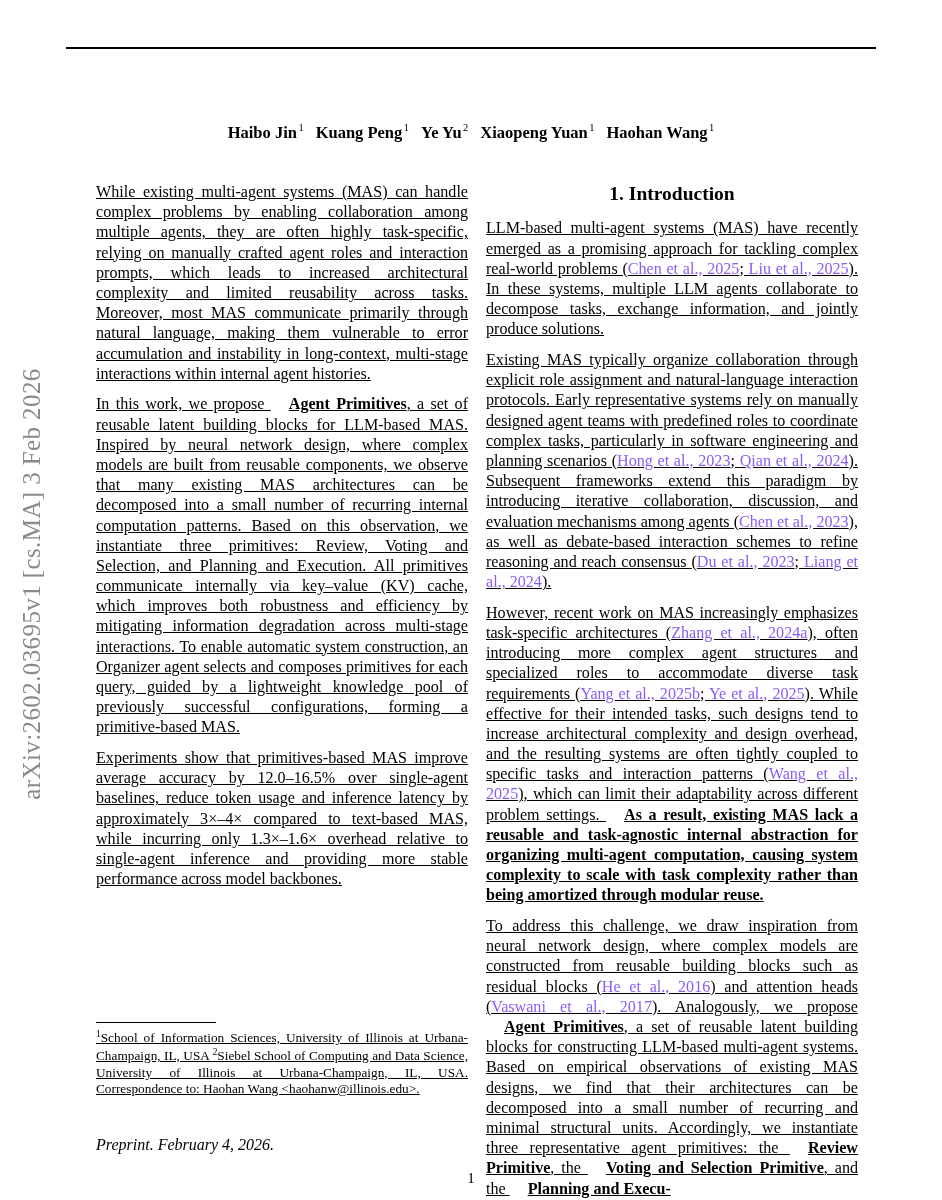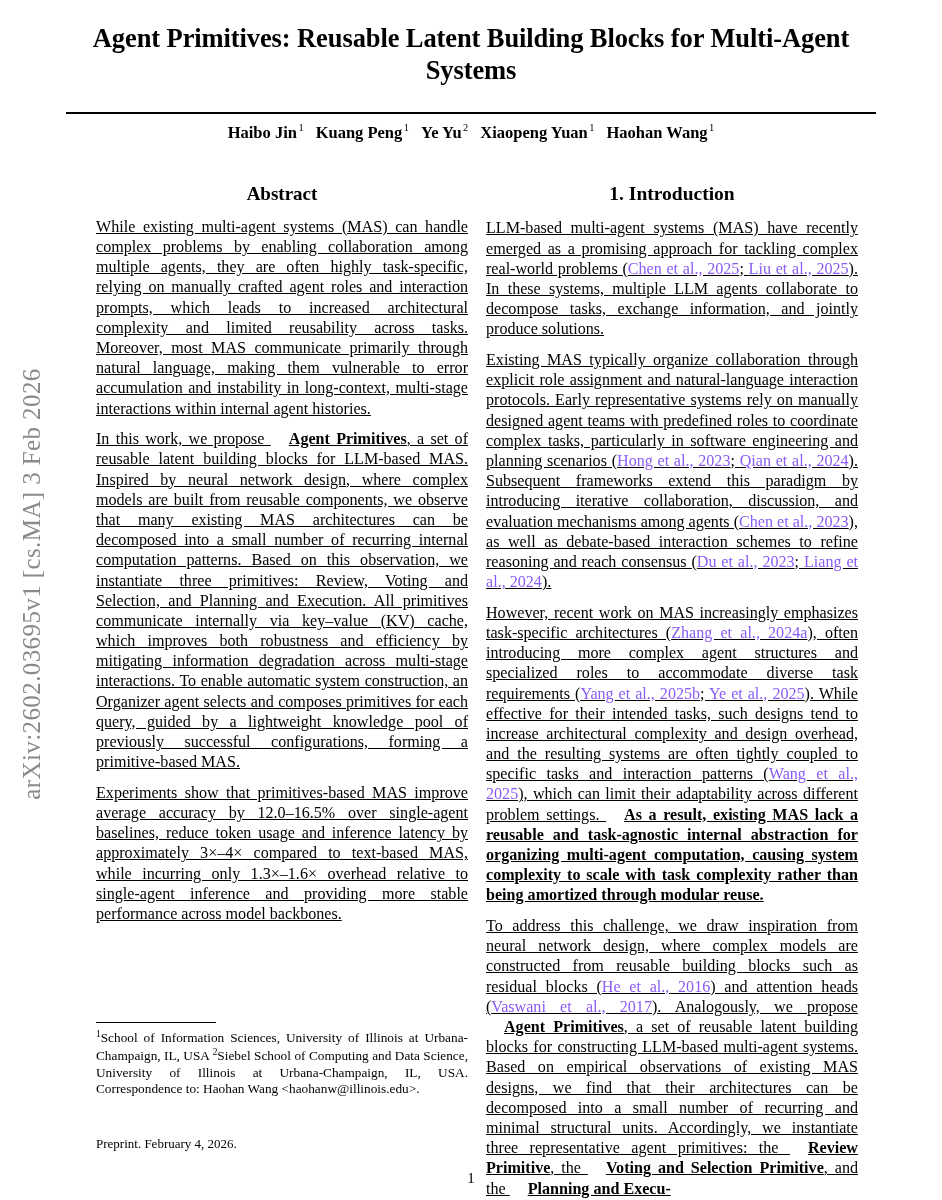--- a/index.html
+++ b/index.html
@@ -123,55 +123,55 @@
   #footnote .fn-rule {
     width: 120px;
     height: 0;
     border-top: 1.1px solid #000;
     margin-bottom: 6px;
   }
   #footnote .fn-text {
     font-size: 13.3px;
     line-height: 1.235;
     text-align: justify;
+    text-decoration: underline;
   }
   #footnote sup { font-size: 9.4px; vertical-align: super; }
 
   #preprint-line {
     position: absolute;
     left: 96px;
     top: 1136px;
-    font-size: 13px;
+    font-size: 16px;
+    font-style: italic;
   }
 
   #page-number {
     position: absolute;
     left: 0;
     top: 1170px;
     width: 942px;
     text-align: center;
     font-size: 15px;
   }
 </style>
 </head>
 <body>
 
 <div id="arxiv-stamp">arXiv:2602.03695v1  [cs.MA]  3 Feb 2026</div>
 
 <div id="page">
 
   <div id="title-block">
-    <div id="paper-title">Agent Primitives: Reusable Latent Building Blocks for Multi-Agent Systems</div>
     <div class="rule"></div>
   </div>
 
   <div id="authors"><span class="author">Haibo Jin<sup>1</sup></span><span class="author">Kuang Peng<sup>1</sup></span><span class="author">Ye Yu<sup>2</sup></span><span class="author">Xiaopeng Yuan<sup>1</sup></span><span class="author">Haohan Wang<sup>1</sup></span></div>
 
   <div class="col" id="col-left">
-    <h2 class="abstract-head">Abstract</h2>
     <div id="abstract-body">
         <p class="para"><span>While existing multi-agent systems (MAS) can handle complex problems by enabling collaboration among multiple agents, they are often highly task-specific, relying on manually crafted agent roles and interaction prompts, which leads to increased architectural complexity and limited reusability across tasks. Moreover, most MAS communicate primarily through natural language, making them vulnerable to error accumulation and instability in long-context, multi-stage interactions within internal agent histories.</span></p>
         <p class="para"><span>In this work, we propose </span><span class="b">Agent Primitives</span><span>, a set of reusable latent building blocks for LLM-based MAS. Inspired by neural network design, where complex models are built from reusable components, we observe that many existing MAS architectures can be decomposed into a small number of recurring internal computation patterns. Based on this observation, we instantiate three primitives: Review, Voting and Selection, and Planning and Execution. All primitives communicate internally via key–value (KV) cache, which improves both robustness and efficiency by mitigating information degradation across multi-stage interactions. To enable automatic system construction, an Organizer agent selects and composes primitives for each query, guided by a lightweight knowledge pool of previously successful configurations, forming a primitive-based MAS.</span></p>
         <p class="para"><span>Experiments show that primitives-based MAS improve average accuracy by 12.0–16.5% over single-agent baselines, reduce token usage and inference latency by approximately 3×–4× compared to text-based MAS, while incurring only 1.3×–1.6× overhead relative to single-agent inference and providing more stable performance across model backbones.</span></p>
       </div>
   </div>
 
   <div class="col" id="col-right">
     <h2 class="section-head">1. Introduction</h2>
     <div id="intro-body">

